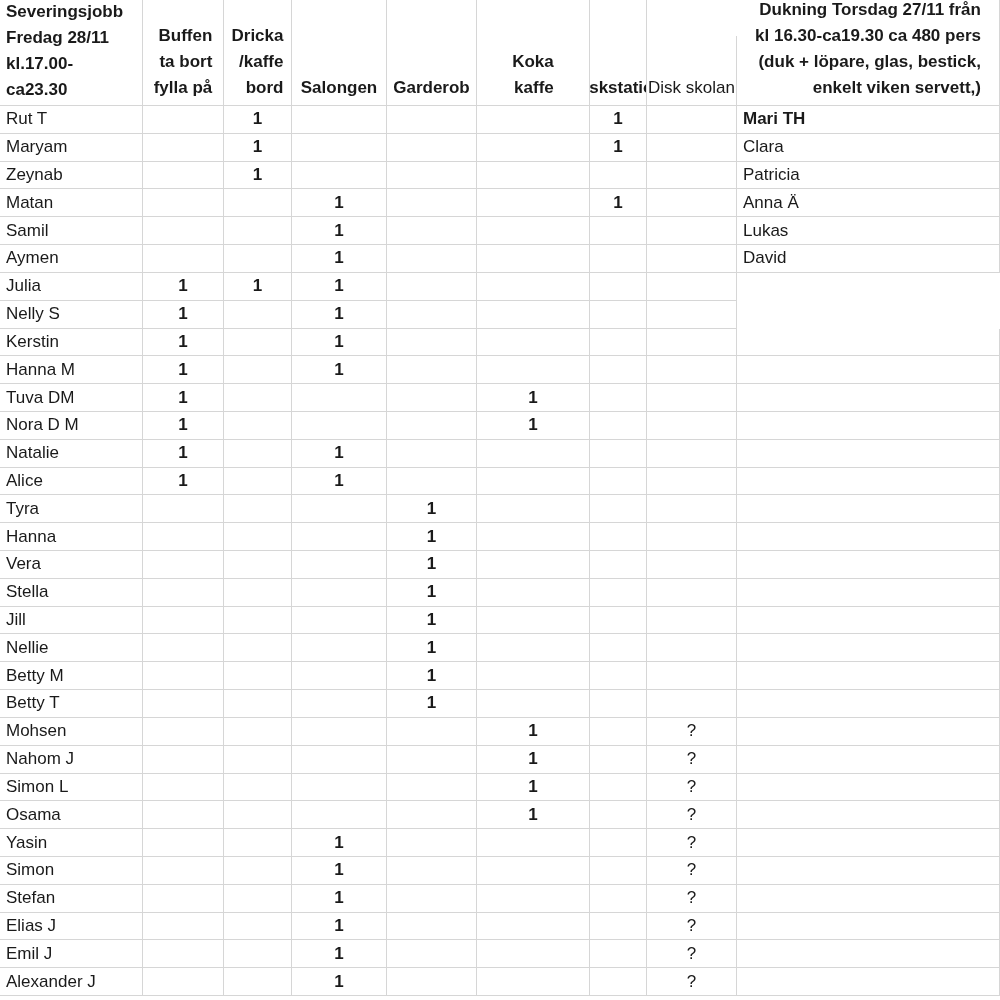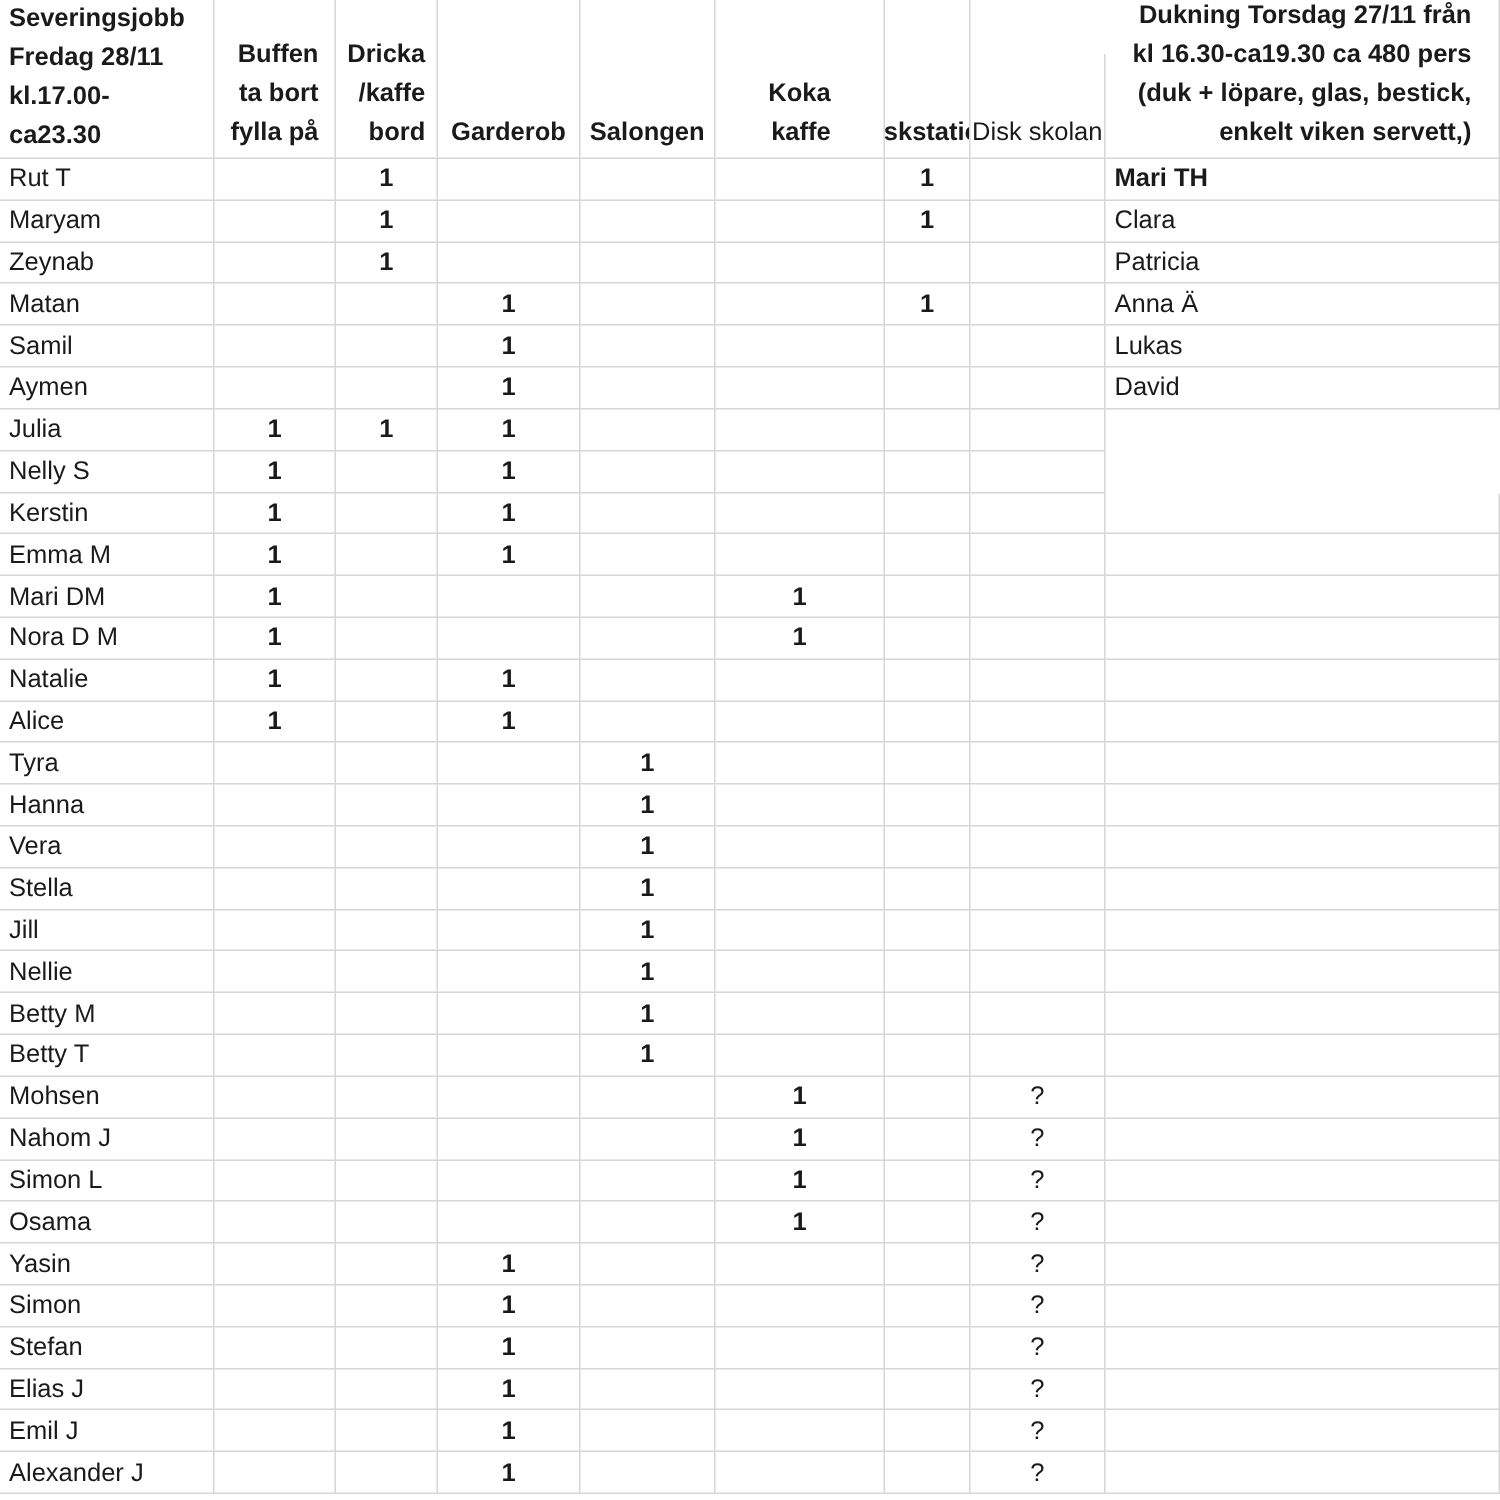--- a/index.html
+++ b/index.html
@@ -62,22 +62,22 @@
     <div class="cell ha">Severingsjobb
 Fredag 28/11
 kl.17.00-
 ca23.30</div>
     <div class="cell">Buffen
 ta bort
 fylla på</div>
     <div class="cell">Dricka
 /kaffe
 bord</div>
+    <div class="cell">Salongen</div>
     <div class="cell">Garderob</div>
-    <div class="cell">Salongen</div>
     <div class="cell">Koka
 kaffe</div>
     <div class="cell">Diskstation</div>
     <div class="cell nobold">
       <span class="clipwrap">Disk skolan</span>
     </div>
     <div class="cell">Dukning Torsdag 27/11 från
 kl 16.30-ca19.30 ca 480 pers
 (duk + löpare, glas, bestick,
 enkelt viken servett,)</div>
@@ -175,32 +175,32 @@
       <div class="cell num bold">1</div>
       <div class="cell num"></div>
       <div class="cell num bold">1</div>
       <div class="cell num"></div>
       <div class="cell num"></div>
       <div class="cell num"></div>
       <div class="cell num"></div>
       <div class="cell name"></div>
     </div>
       <div class="grid-row row">
-      <div class="cell name">Emma M</div>
-      <div class="cell num bold">1</div>
-      <div class="cell num"></div>
-      <div class="cell num bold">1</div>
-      <div class="cell num"></div>
-      <div class="cell num"></div>
-      <div class="cell num"></div>
-      <div class="cell num"></div>
-      <div class="cell name"></div>
-    </div>
-      <div class="grid-row row">
-      <div class="cell name">Mari DM</div>
+      <div class="cell name">Hanna M</div>
+      <div class="cell num bold">1</div>
+      <div class="cell num"></div>
+      <div class="cell num bold">1</div>
+      <div class="cell num"></div>
+      <div class="cell num"></div>
+      <div class="cell num"></div>
+      <div class="cell num"></div>
+      <div class="cell name"></div>
+    </div>
+      <div class="grid-row row">
+      <div class="cell name">Tuva DM</div>
       <div class="cell num bold">1</div>
       <div class="cell num"></div>
       <div class="cell num"></div>
       <div class="cell num"></div>
       <div class="cell num bold">1</div>
       <div class="cell num"></div>
       <div class="cell num"></div>
       <div class="cell name"></div>
     </div>
       <div class="grid-row row">

